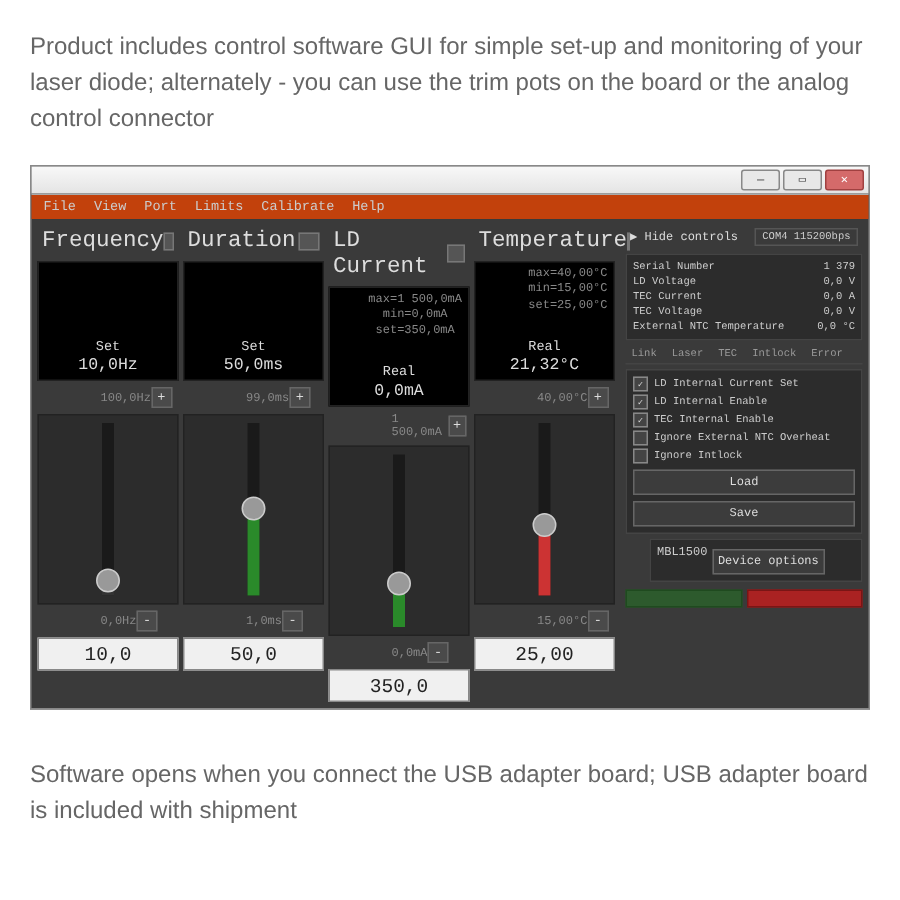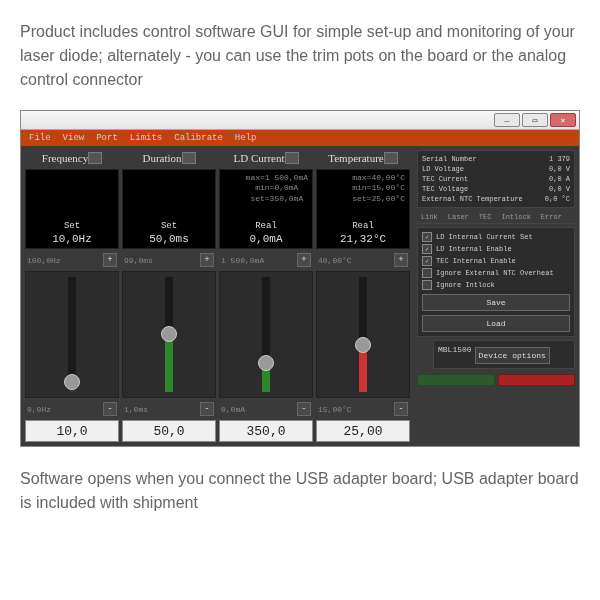--- a/index.html
+++ b/index.html
@@ -14,21 +14,21 @@
   .intro-text {
     font-size: 16px;
     line-height: 1.5;
     color: #666;
     margin-bottom: 18px;
   }
   .outro-text {
     font-size: 16px;
     line-height: 1.5;
     color: #666;
-    margin-top: 20px;
+    margin-top: 32px;
   }
   .app-window {
     border: 1px solid #888;
     background: #3a3a3a;
     font-family: "Consolas", "Courier New", monospace;
     font-size: 9px;
   }
   .titlebar {
     height: 18px;
     background: linear-gradient(#f8f8f8, #e4e4e4);
@@ -71,26 +71,25 @@
     flex: 1;
   }
   .channel {
     width: 94px;
     display: flex;
     flex-direction: column;
     gap: 3px;
   }
   .ch-header {
     display: flex;
-    justify-content: center;
-    align-items: center;
-    color: #ddd;
-    font-size: 11px;
+    justify-content: space-between;
+    align-items: center;
+    color: #ddd;
+    font-size: 15px;
     padding: 2px 3px;
-    font-family: Liberation Serif, serif;
   }
   .ch-toggle {
     width: 12px;
     height: 10px;
     background: #555;
     border: 1px solid #777;
     color: #ddd;
     font-size: 7px;
     display: flex;
     align-items: center;
@@ -122,25 +121,25 @@
     color: #ddd;
     margin-bottom: 2px;
   }
   .ch-set-value {
     text-align: center;
     color: #ddd;
     font-size: 11px;
   }
   .ch-range {
     display: flex;
-    justify-content: space-between;
     align-items: center;
     color: #888;
     font-size: 8px;
     padding: 1px 2px;
+    margin-left: 40px;
   }
   .pm-btn {
     width: 12px;
     height: 12px;
     background: #4a4a4a;
     border: 1px solid #666;
     color: #ddd;
     font-size: 9px;
     display: flex;
     align-items: center;
@@ -436,20 +435,24 @@
             <span class="pm-btn">-</span>
           </div>
           <div class="ch-input">
             <div class="ch-input-box">25,00</div>
           </div>
         </div>
       </div>
 
     <div class="right-panel">
 
+      <div class="rp-top">
+        <span class="rp-hide">▶ Hide controls</span>
+        <span class="rp-com">COM4   115200bps</span>
+      </div>
 
       <div class="rp-info" id="info-container">
           <div class="info-row">
             <span>Serial Number</span>
             <span>1 379</span>
           </div>
           <div class="info-row">
             <span>LD Voltage</span>
             <span>0,0  V</span>
           </div>
@@ -489,22 +492,22 @@
             <span>TEC Internal Enable</span>
           </div>
           <div class="check-row">
             <span class="chk"></span>
             <span>Ignore External NTC Overheat</span>
           </div>
           <div class="check-row">
             <span class="chk"></span>
             <span>Ignore Intlock</span>
           </div>
+          <div class="rp-btn">Load</div>
           <div class="rp-btn">Save</div>
-          <div class="rp-btn">Load</div>
         </div>
 
       <div class="rp-device">
         <div>MBL1500</div>
         <div class="rp-btn">Device options</div>
       </div>
 
       <div class="rp-bottom-btns">
         <div class="btn-start"></div>
         <div class="btn-stop"></div>

